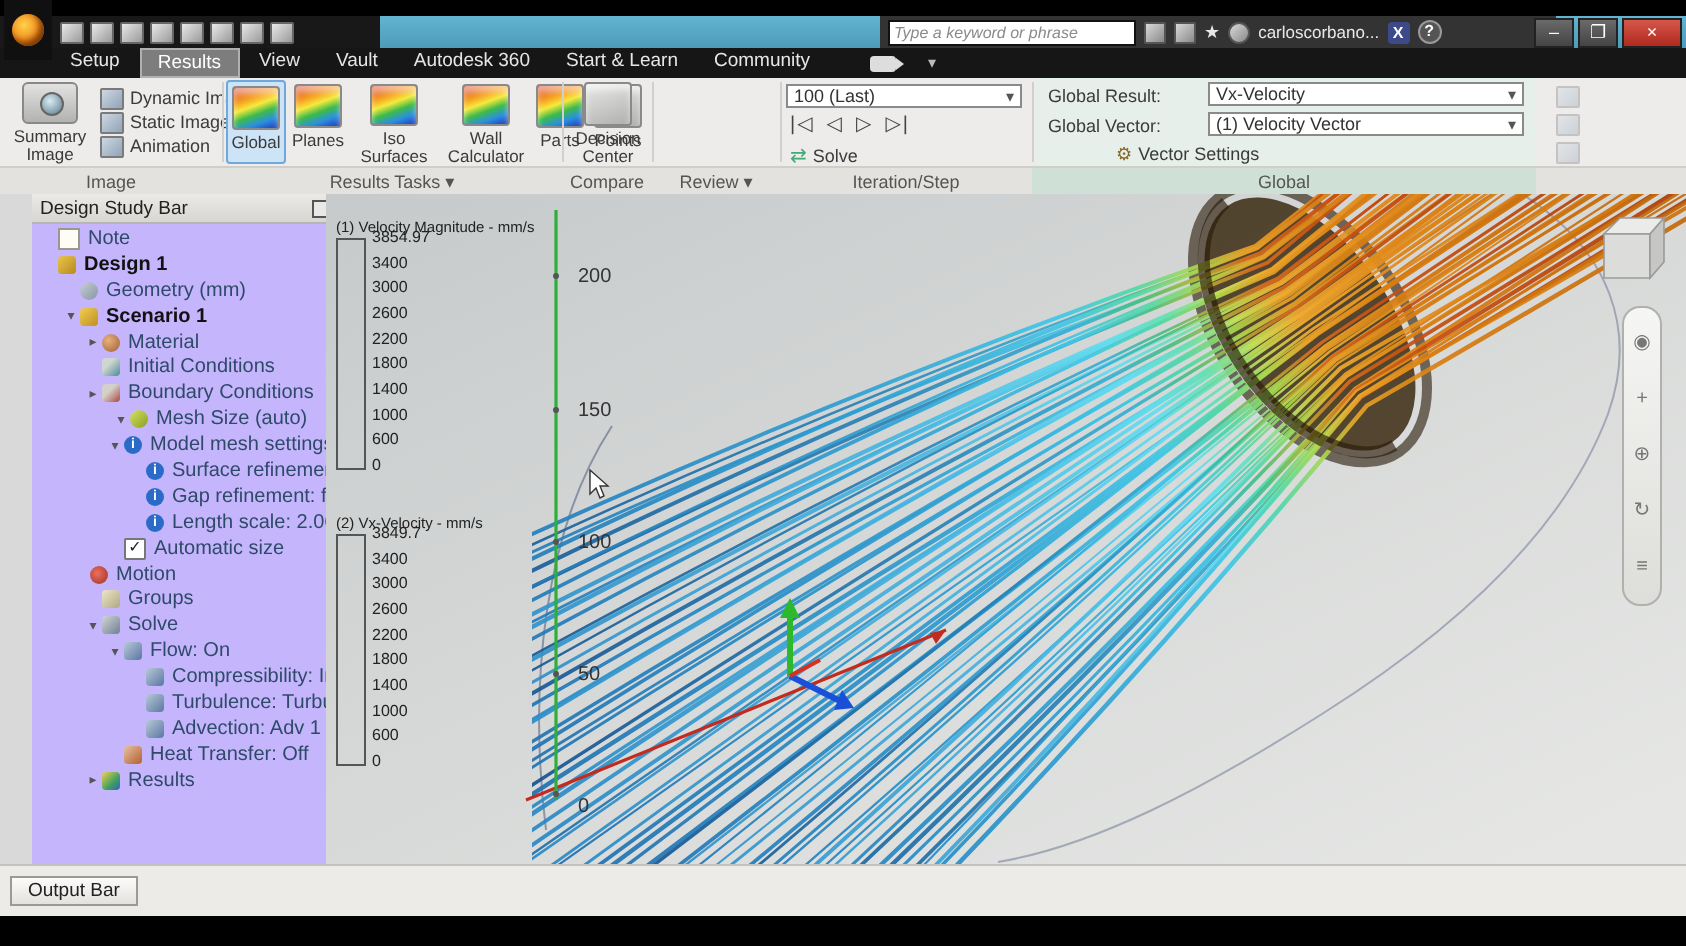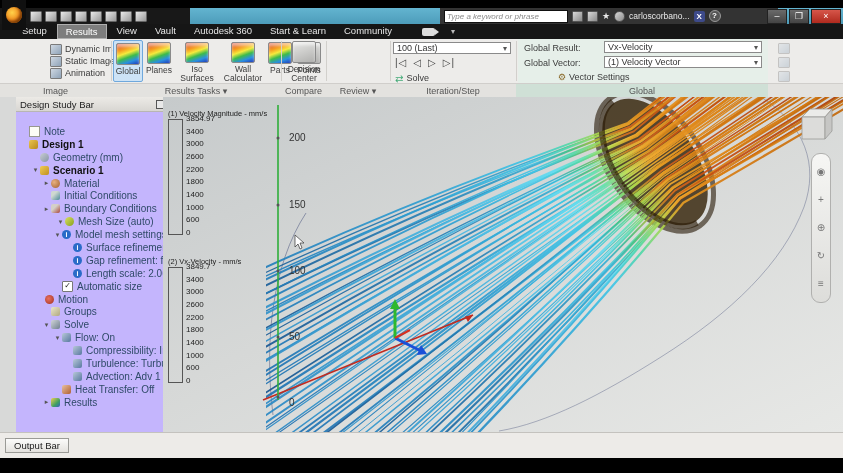--- a/index.html
+++ b/index.html
@@ -18,21 +18,21 @@
   .icico{width:9px;height:9px;background:linear-gradient(135deg,#d8d8d8,#8a8a8a);border:1px solid #555;border-radius:1px;}
   .icstar{color:#e8e8e8;font-size:9px;line-height:9px;}
   #username{color:#e8e8e8;font-size:8.5px;white-space:nowrap;}
   #xchg{color:#fff;background:#3d4a8a;font-size:8px;font-weight:bold;width:11px;height:11px;text-align:center;line-height:11px;border-radius:2px;}
   #helpic{color:#fff;background:#555;border:1px solid #999;font-size:8px;font-weight:bold;width:10px;height:10px;text-align:center;line-height:10px;border-radius:50%;}
   #winbtns{right:2px;top:1px;display:flex;gap:2px;}
   .wbtn{width:18px;height:13px;background:linear-gradient(180deg,#6a6a6a,#444);border:1px solid #222;color:#fff;font-size:9px;line-height:12px;text-align:center;}
   .wbtn.close{width:28px;background:linear-gradient(180deg,#d6564a,#b02a1e);}
 
   
-  #tabrow{left:0;top:24px;width:843px;height:15px;background:#161616;display:flex;align-items:center;padding-left:14px;box-sizing:border-box;gap:16px;}
+  #tabrow{left:0;top:24px;width:843px;height:15px;background:#161616;display:flex;align-items:center;padding-left:27px;box-sizing:border-box;gap:16px;}
   .mtab{color:#e6e6e6;font-size:9.5px;padding:1px 8px;white-space:nowrap;}
   .mtab.active{background:#7d7d7d;border:1px solid #b0b0b0;color:#fff;}
   #vidico{width:13px;height:8px;background:#ddd;border-radius:2px;position:relative;margin-left:6px;}
   #vidico:after{content:"";position:absolute;right:-4px;top:1px;border-left:4px solid #ddd;border-top:3px solid transparent;border-bottom:3px solid transparent;}
 
   
   #ribbon{left:0;top:39px;width:843px;height:58px;background:#edecea;border-bottom:1px solid #b8b6b2;}
   .gsep{position:absolute;top:2px;width:1px;height:40px;background:#d2d0cc;}
   #lblrow{position:absolute;left:0;top:44px;width:843px;height:14px;background:#e3e2df;border-top:1px solid #d0cecb;}
   .glbl{position:absolute;top:0;height:14px;font-size:9px;color:#555;text-align:center;line-height:14px;overflow:hidden;}
@@ -54,21 +54,21 @@
   .playg{font-size:10px;color:#444;letter-spacing:1px;}
 
   
   #mainarea{left:0;top:97px;width:843px;height:335px;background:#d8d9d8;}
   #sidebar{left:16px;top:0;width:163px;height:335px;background:#c4b5fd;border-right:1px solid #9a9a98;box-sizing:border-box;}
   #sbhead{left:0;top:0;width:162px;height:15px;background:linear-gradient(180deg,#eceae6,#d8d6d2);border-bottom:1px solid #b8b6b2;display:flex;align-items:center;justify-content:space-between;padding:0 4px;box-sizing:border-box;}
   #sbhead .t{font-size:9.5px;color:#222;}
   #sbhead .hic{display:flex;gap:4px;align-items:center;}
   .pinic{width:7px;height:7px;border:1px solid #555;background:#e8e8e8;}
   .clic{font-size:9px;color:#333;line-height:7px;}
-  #tree{left:0;top:16px;width:162px;margin-top:12px;}
+  #tree{left:0;top:16px;width:162px;}
   .trow{display:flex;align-items:center;height:12.9px;white-space:nowrap;overflow:hidden;}
   .tarrow{width:9px;flex:none;font-size:7px;color:#555;text-align:center;}
   .tlab{font-size:10px;color:#2f4a68;}
   .tlab.b{font-weight:bold;color:#111;}
   .ico{width:9px;height:9px;display:inline-block;margin-right:4px;flex:none;border-radius:2px;}
   .ico-note{background:#fdfdf6;border:1px solid #98988e;border-radius:0;}
   .ico-design{background:linear-gradient(135deg,#eac44e,#b8891c);}
   .ico-geometry{background:linear-gradient(135deg,#c8cdd4,#8795a5);border-radius:50%;}
   .ico-scenario{background:linear-gradient(135deg,#f0cc55,#c09020);}
   .ico-material{background:radial-gradient(circle at 35% 35%,#e8b080,#a06030);border-radius:50%;}
@@ -152,20 +152,24 @@
         <span class="mtab">Autodesk 360</span>
         <span class="mtab">Start &amp; Learn</span>
         <span class="mtab">Community</span>
       </span>
     <span id="vidico"></span>
     <span style="color:#bbb;font-size:8px;">▾</span>
   </div>
 
   <div id="ribbon" class="abs">
 
+    <div class="abs" style="left:4px;top:2px;width:42px;">
+      <div id="cam" style="margin:0 auto;"></div>
+      <div style="font-size:8.5px;color:#3b3b3b;text-align:center;line-height:9px;margin-top:2px;">Summary Image</div>
+    </div>
     <div class="abs" style="left:50px;top:4px;" id="imgsmall">
         <div class="smallrow">
           <span class="sico"></span>
           <span class="slab">Dynamic Image</span>
         </div>
         <div class="smallrow">
           <span class="sico"></span>
           <span class="slab">Static Image</span>
         </div>
         <div class="smallrow">

